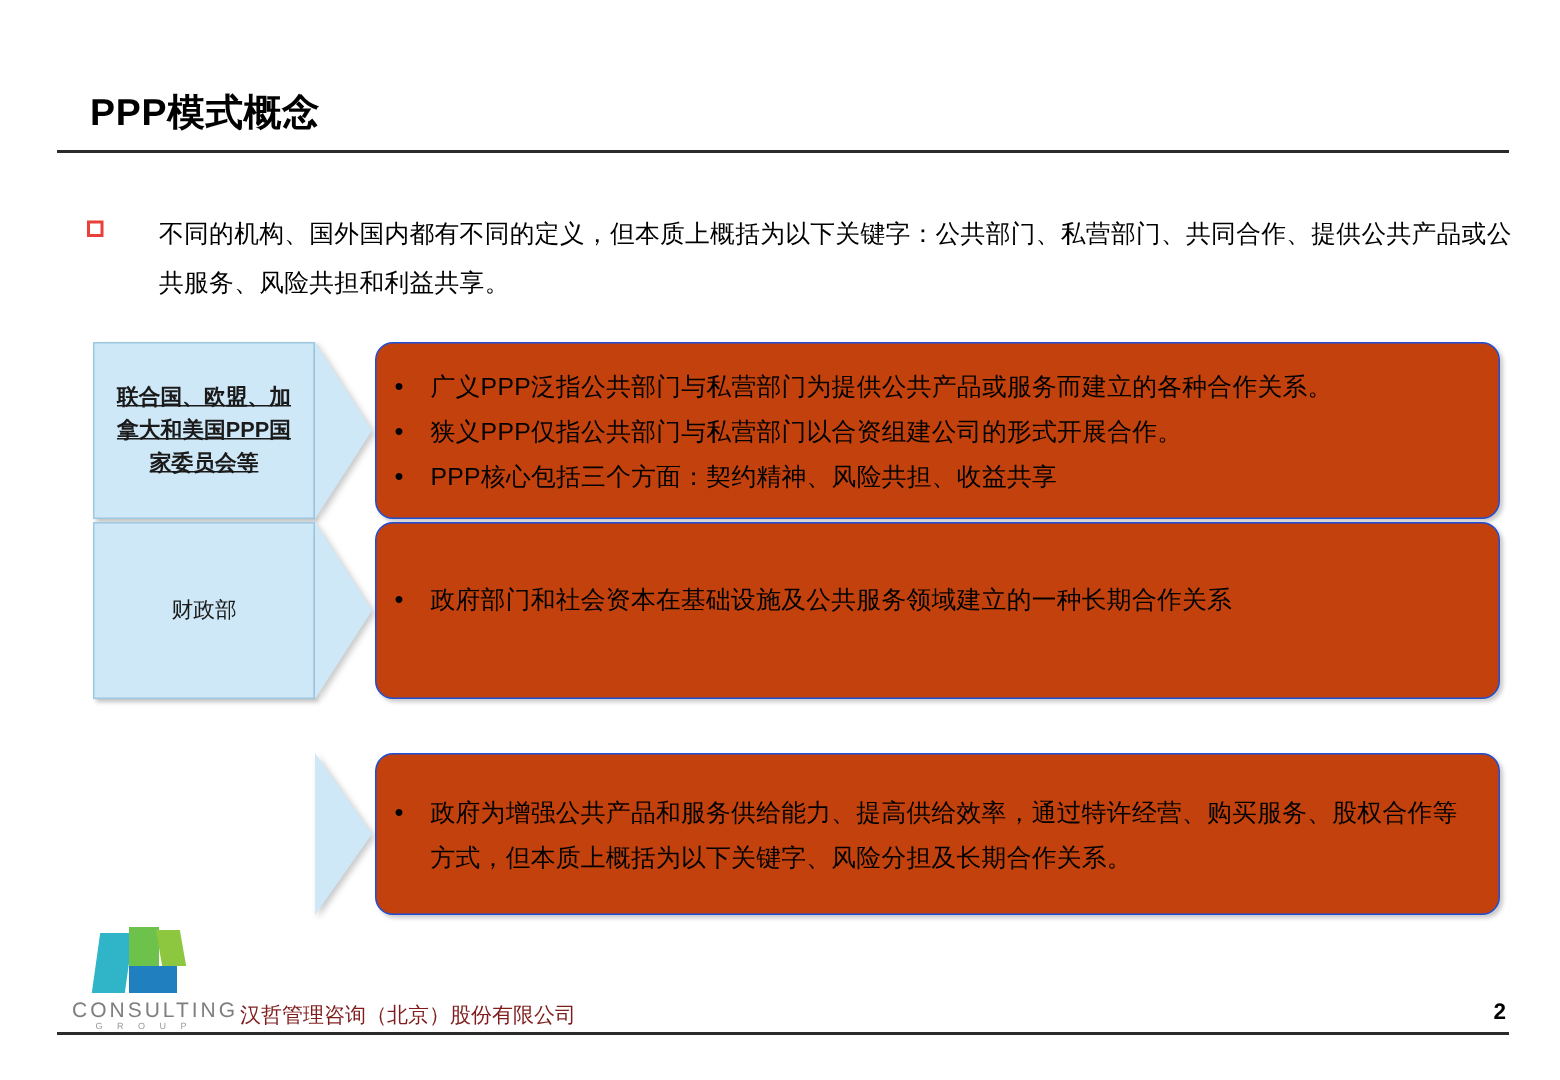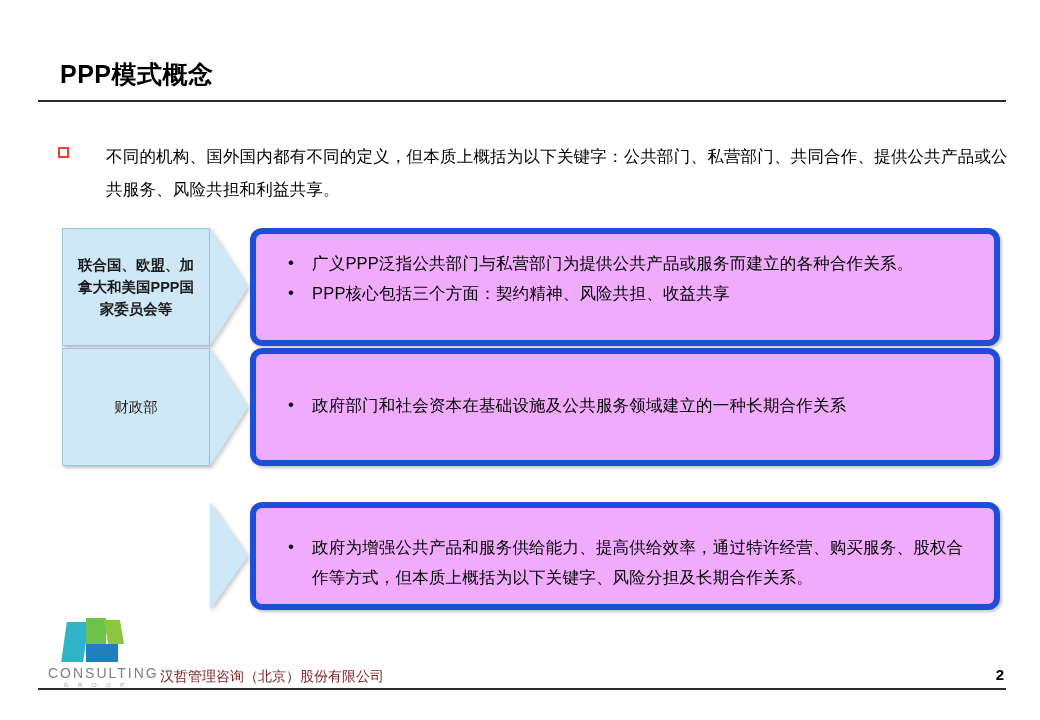--- a/index.html
+++ b/index.html
@@ -89,21 +89,21 @@
     display: flex;
     align-items: center;
     justify-content: center;
     text-align: center;
     font-size: 14.5px;
     color: #1a1a1a;
     line-height: 22px;
     padding: 4px 8px;
     box-shadow: 2px 2px 3px rgba(0,0,0,0.25);
   }
-  .label-box.bold { font-weight: bold; }
+  .label-box.bold { font-weight: bold; text-decoration: underline; }
   .label-arrow {
     position: absolute;
     left: 148px;
     top: 0;
     width: 0;
     height: 0;
     border-top: 59px solid transparent;
     border-bottom: 59px solid transparent;
     border-left: 38px solid #cfe8f7;
     filter: drop-shadow(2px 2px 2px rgba(0,0,0,0.22));
@@ -112,26 +112,26 @@
     border-top-width: 54px;
     border-bottom-width: 54px;
   }
 
   .content-box {
     position: absolute;
     left: 188px;
     top: 0;
     right: 0;
     height: 118px;
-    border: 6px solid #1d4ed8;
+    border: 1px solid #1d4ed8;
     border-radius: 12px;
     box-sizing: border-box;
-    background: #f0abfc;
+    background: #c2410c;
     box-shadow: 2px 2px 3px rgba(0,0,0,0.22);
-    padding: 14px 20px 10px 32px;
+    padding: 14px 20px 10px 12px;
   }
   .content-box ul {
     margin: 0;
     padding: 0;
     list-style: none;
   }
   .content-box li {
     position: relative;
     padding-left: 20px;
     font-size: 16.5px;
@@ -246,20 +246,23 @@
     <span class="intro-text">不同的机构、国外国内都有不同的定义，但本质上概括为以下关键字：公共部门、私营部门、共同合作、提供公共产品或公共服务、风险共担和利益共享。</span>
   </div>
 
   <div class="row row-1">
     <div class="label-box bold">联合国、欧盟、加拿大和美国PPP国家委员会等</div>
     <div class="label-arrow"></div>
     <div class="content-box">
       <ul>
         <li>
             <span class="cont">广义PPP泛指公共部门与私营部门为提供公共产品或服务而建立的各种合作关系。</span>
+          </li>
+        <li>
+            <span class="cont">狭义PPP仅指公共部门与私营部门以合资组建公司的形式开展合作。</span>
           </li>
         <li>
             <span class="cont">PPP核心包括三个方面：契约精神、风险共担、收益共享</span>
           </li>
       </ul>
     </div>
   </div>
 
   <div class="row row-2">
     <div class="label-box">财政部</div>

